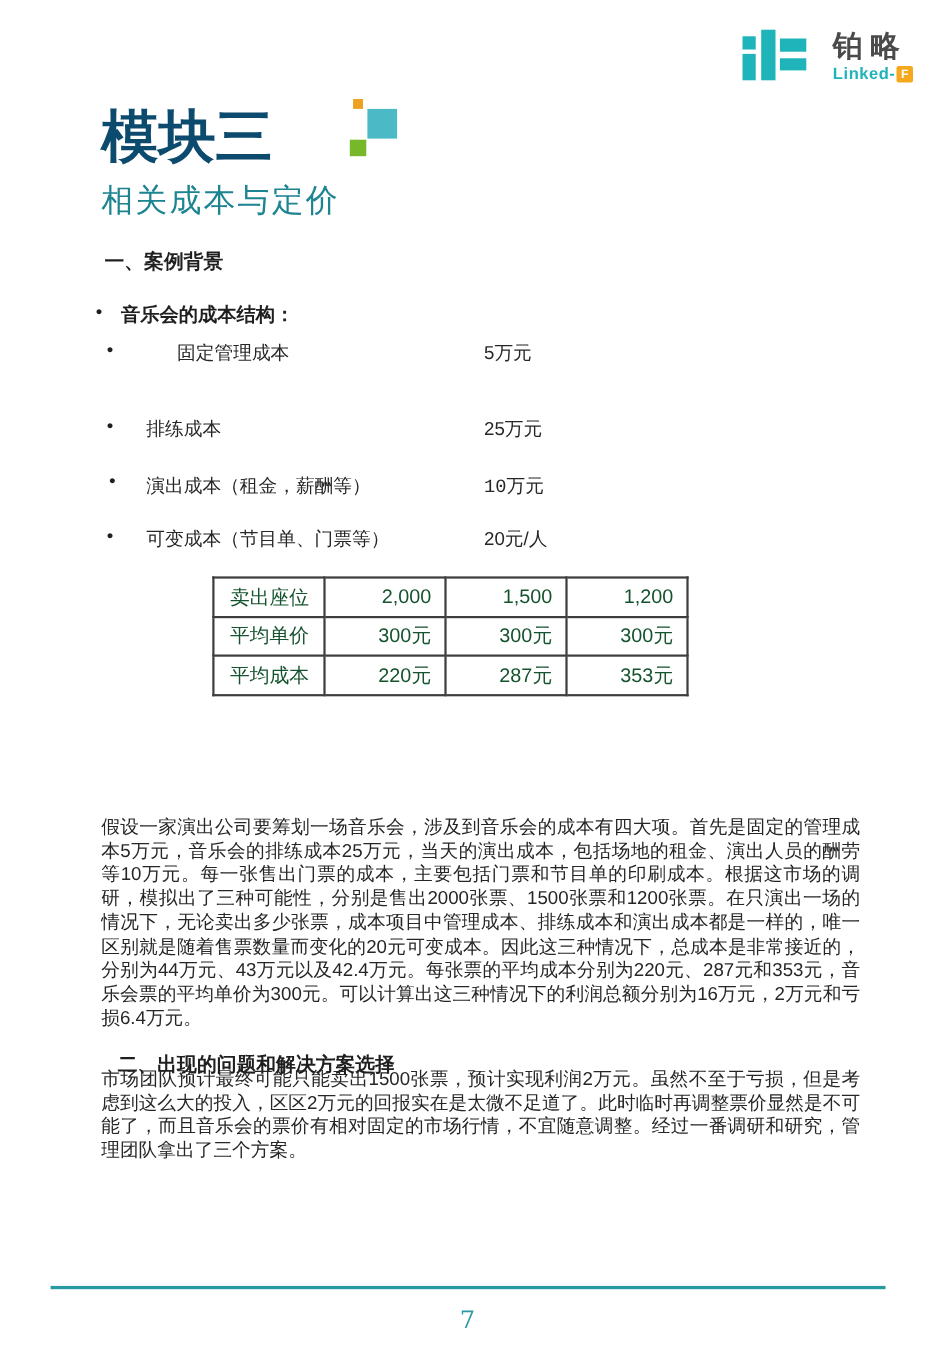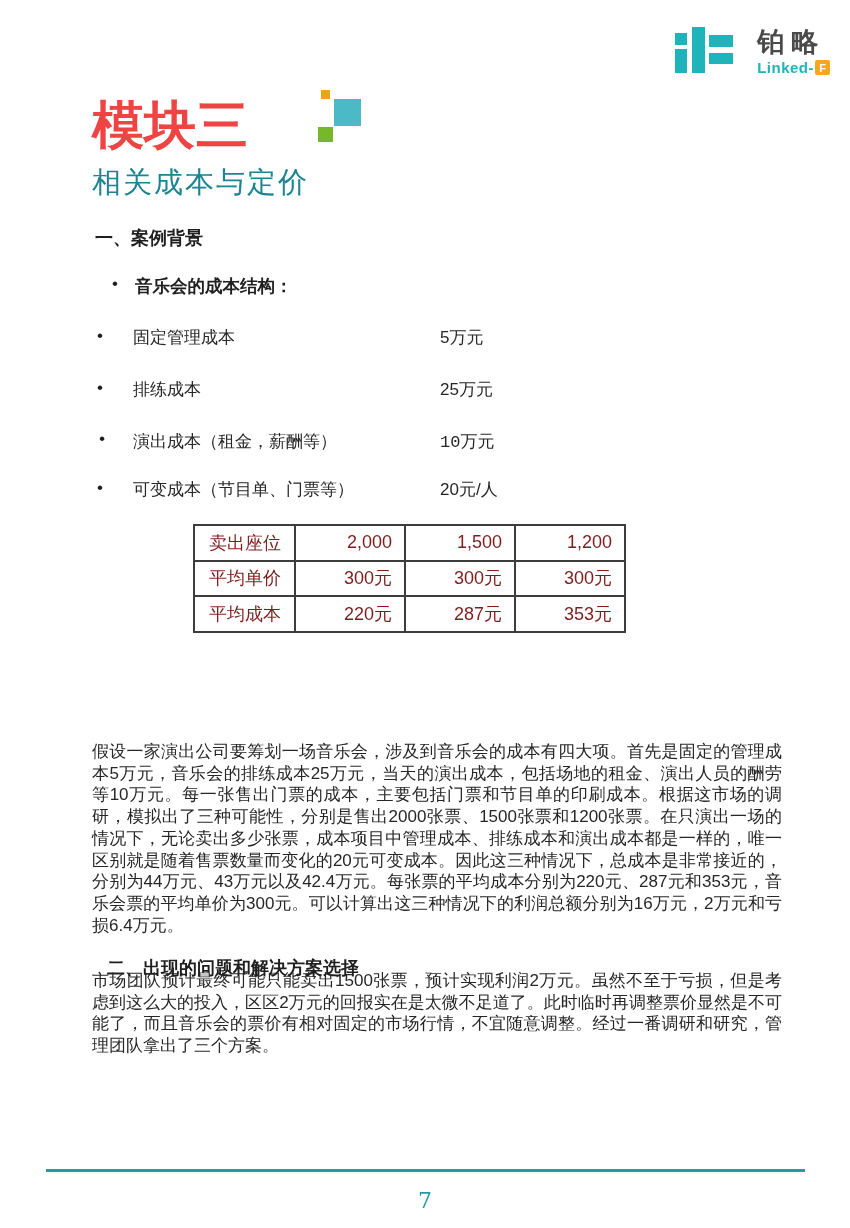--- a/index.html
+++ b/index.html
@@ -23,51 +23,51 @@
   .brand-cn { font-size:27px; font-weight:700; color:#4a4a4a; letter-spacing:7px; line-height:1.15; }
   .brand-en { display:flex; align-items:center; margin-top:1px; }
   .brand-en .en { color:#1fb3ba; font-weight:700; font-size:15px; letter-spacing:0.5px; }
   .badge { display:inline-flex; align-items:center; justify-content:center;
     width:15px; height:15px; background:#f5a81c; color:#ffffff; font-size:11px;
     font-weight:700; border-radius:2px; margin-left:1px; }
 
   
   .title-block { position:absolute; left:92px; top:94px; }
   .module-title { font-family:"DejaVu Serif", serif; font-size:52px; font-weight:600;
-    color:#ef4444; line-height:1.18; }
+    color:#0c4a6e; line-height:1.18; }
   .module-subtitle { font-family:"DejaVu Serif", serif; font-size:29px; font-weight:500;
     color:#1d8492; margin-top:8px; letter-spacing:2px; }
   .deco { position:absolute; left:315px; top:88px; width:52px; height:56px; }
   .deco .sq { position:absolute; }
   .sq-orange { left:6px;  top:2px;  width:9px;  height:9px;  background:#eda11f; }
   .sq-teal   { left:19px; top:11px; width:27px; height:27px; background:#4cb9c6; }
   .sq-green  { left:3px;  top:39px; width:15px; height:15px; background:#76b82a; }
 
   
   .sec-heading { position:absolute; left:95px; font-size:18px; font-weight:700; color:#1f1f1f;text-align:center; }
   #sec1-heading { top:226px; }
   #sec2-heading { top:956px;margin-left:12px; }
 
-  .intro-row { position:absolute; left:112px; top:274px; display:flex; align-items:flex-start;justify-content:center; }
+  .intro-row { position:absolute; left:87px; top:274px; display:flex; align-items:flex-start;justify-content:center; }
   .intro-row .dot, .cost-item .dot { width:23px; font-size:17px; color:#1f1f1f; }
   .dot::before { content:"•"; }
   .intro-label { font-size:17.5px; font-weight:700; color:#1f1f1f; }
 
   .cost-list { position:absolute; left:97px; top:0; width:580px; }
   .cost-item { position:absolute; left:0; width:580px; display:flex; align-items:flex-start; }
   .cost-item .dot { width:36px; }
   .cost-item .label { font-size:17px; color:#262626; }
   .cost-item .value { position:absolute; left:343px; font-size:17px; color:#262626; }
-  .ci-0 { top:326px; } .ci-1 { top:378px; } .ci-2 { top:430px;font-family:Liberation Mono, monospace; } .ci-3 { top:478px; }
+  .ci-0 { top:309px;gap:28px; } .ci-1 { top:378px; } .ci-2 { top:430px;font-family:Liberation Mono, monospace; } .ci-3 { top:478px; }
 
   
   .cost-table { position:absolute; left:193px; top:524px; border-collapse:collapse;
     table-layout:fixed; width:432px; }
   .cost-table td { border:2px solid #3d3d3d; height:35.5px; font-size:18px;
-    color:#7f1d1d; background:#ffffff; vertical-align:middle; }
+    color:#14532d; background:#ffffff; vertical-align:middle; }
   .cost-table td.lbl { text-align:left; padding-left:14px; width:101px; }
   .cost-table td.val { text-align:right; padding-right:12px; width:110px; }
   .cost-table tr.profit td { font-weight:700; }
 
   
   .para { position:absolute; left:92px; width:690px; font-size:17px; line-height:21.7px;
     text-align:justify; color:#262626; }
   #para1 { top:741px; }
   #para2 { top:941px;margin-top:29px; }
 

